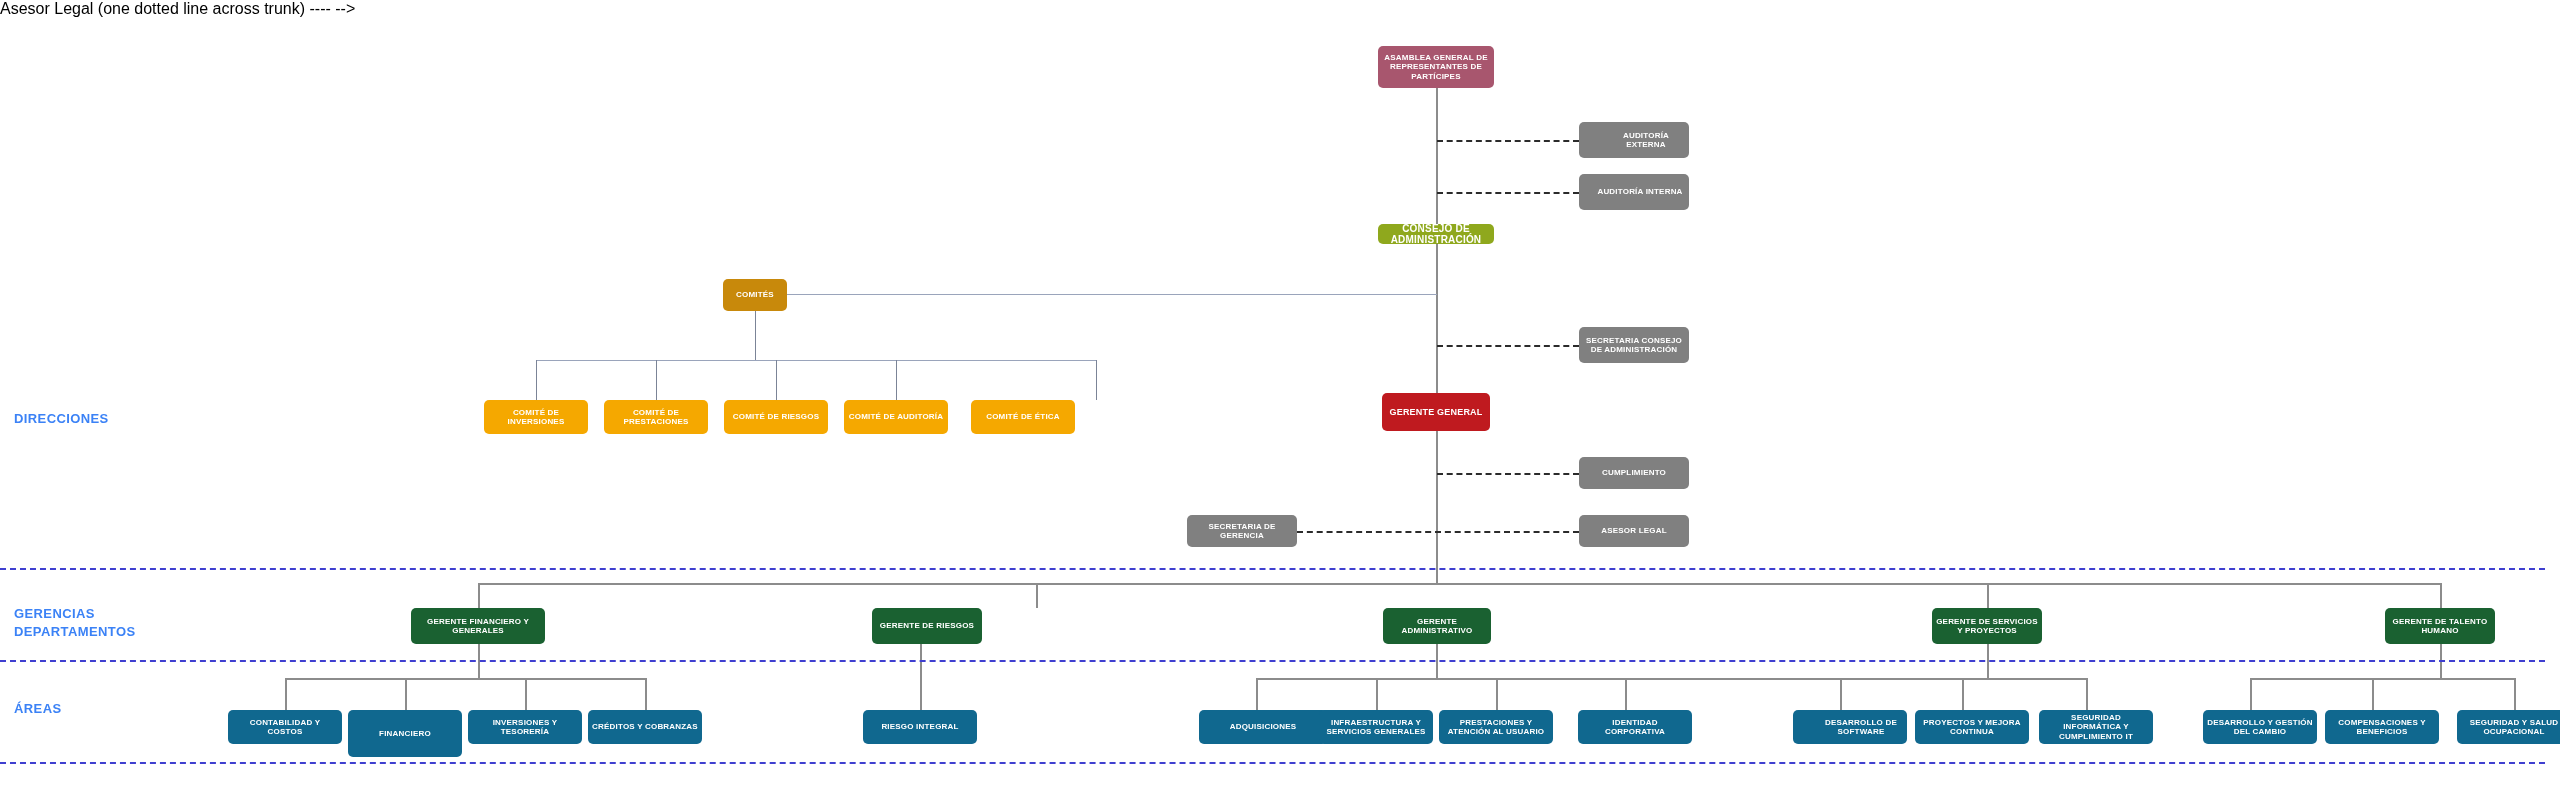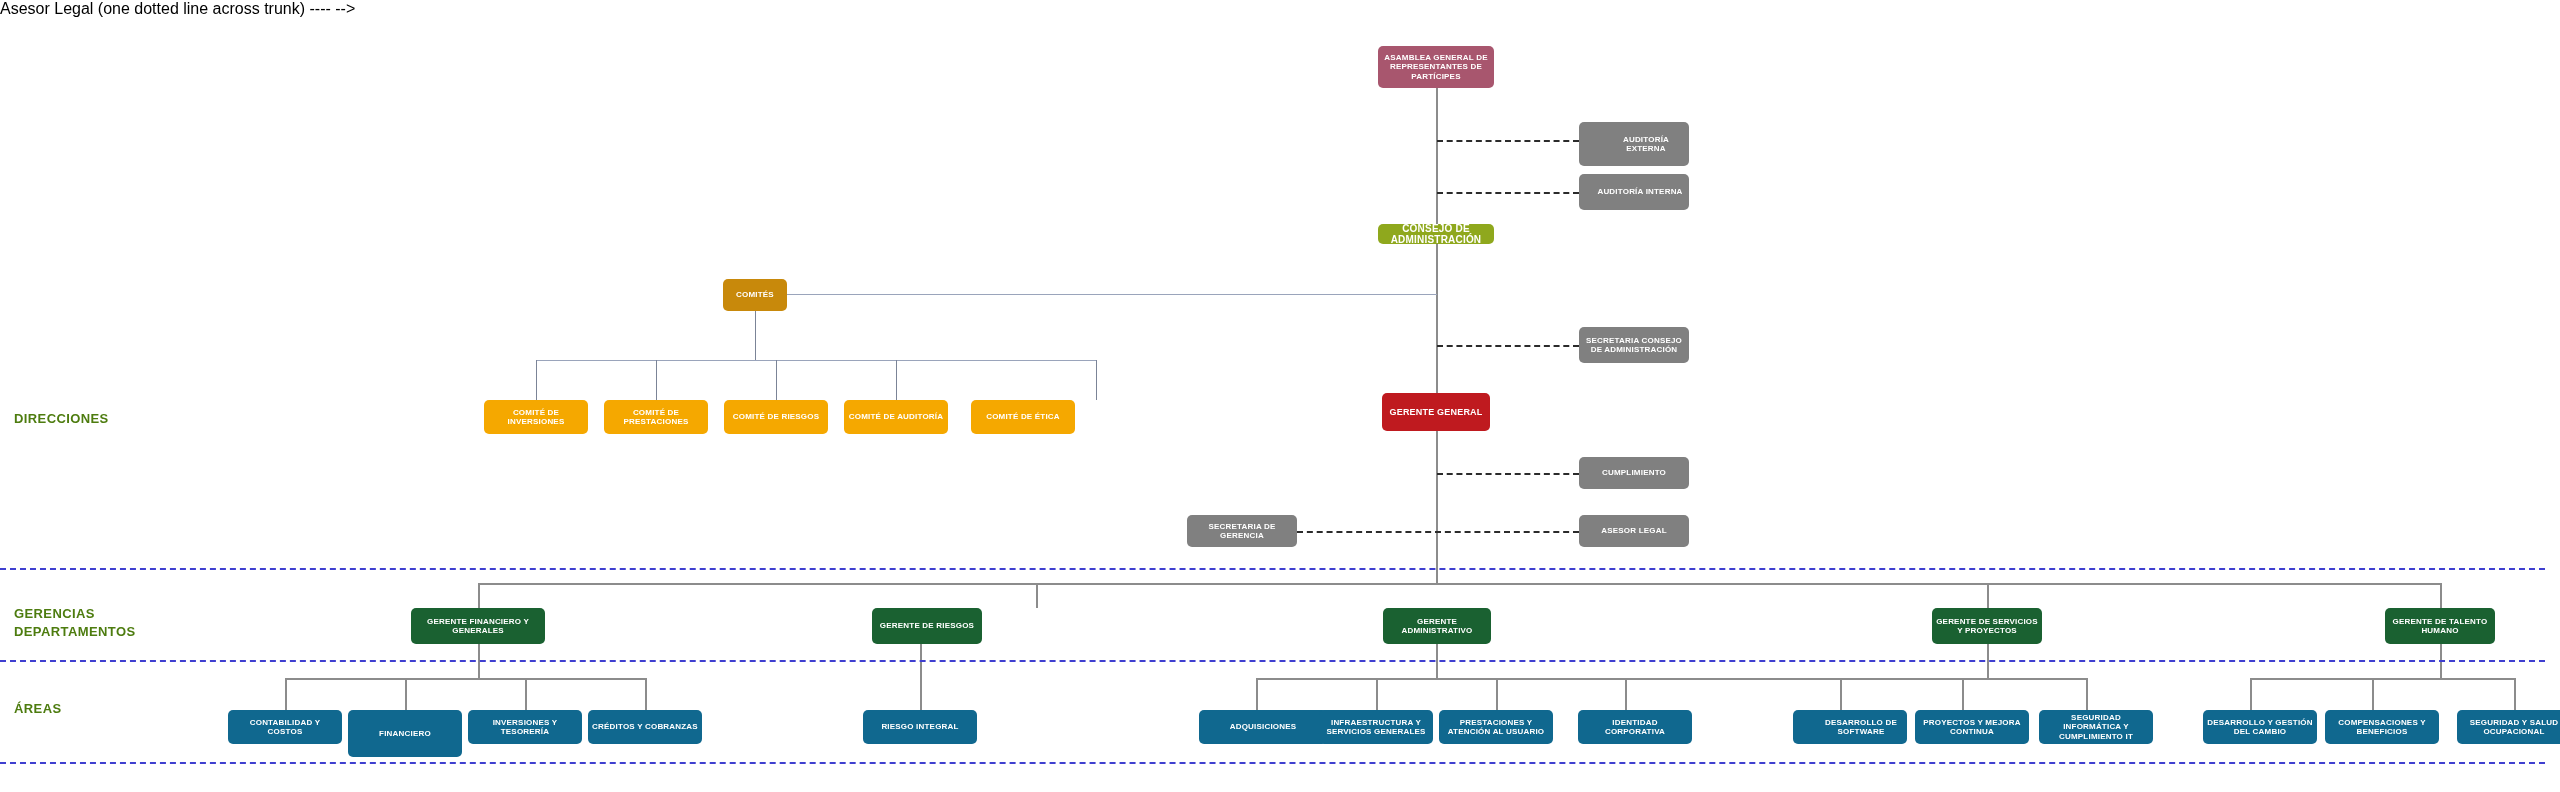--- a/index.html
+++ b/index.html
@@ -64,21 +64,21 @@
     position:absolute;
     left:0;
     height:0;
     border-top:2px dashed #3f3fd0;
     z-index:2;
   }
 
   
   .band-label{
     position:absolute;
-    color:#4d7c0f;
+    color:#3b82f6;
     font-weight:bold;
     font-size:13px;
     letter-spacing:.4px;
     line-height:1.35;
     z-index:6;
     white-space:pre-line;
   }
 </style>
 </head>
 <body>
@@ -100,21 +100,21 @@
   
   <div class="ln v" style="left:1436px; top:88px; height:496px;"></div>
 
   
   <div class="node n-assembly" style="left:1378px; top:46px; width:116px; height:42px; font-size:8px;">
     <span>ASAMBLEA GENERAL DE REPRESENTANTES DE PARTÍCIPES</span>
   </div>
 
   
   <div class="dash-h" style="left:1437px; top:140px; width:142px;"></div>
-  <div class="node n-staff" style="left:1579px; top:122px; width:110px; height:44px; font-size:8px;padding-left:28px;">
+  <div class="node n-staff" style="left:1579px; top:122px; width:110px; height:36px; font-size:8px;padding-left:28px;">
     <span>AUDITORÍA EXTERNA</span>
   </div>
 
   
   <div class="dash-h" style="left:1437px; top:192px; width:142px;"></div>
   <div class="node n-staff" style="left:1579px; top:174px; width:110px; height:36px; font-size:8px;padding-left:16px;">
     <span>AUDITORÍA INTERNA</span>
   </div>
 
   

